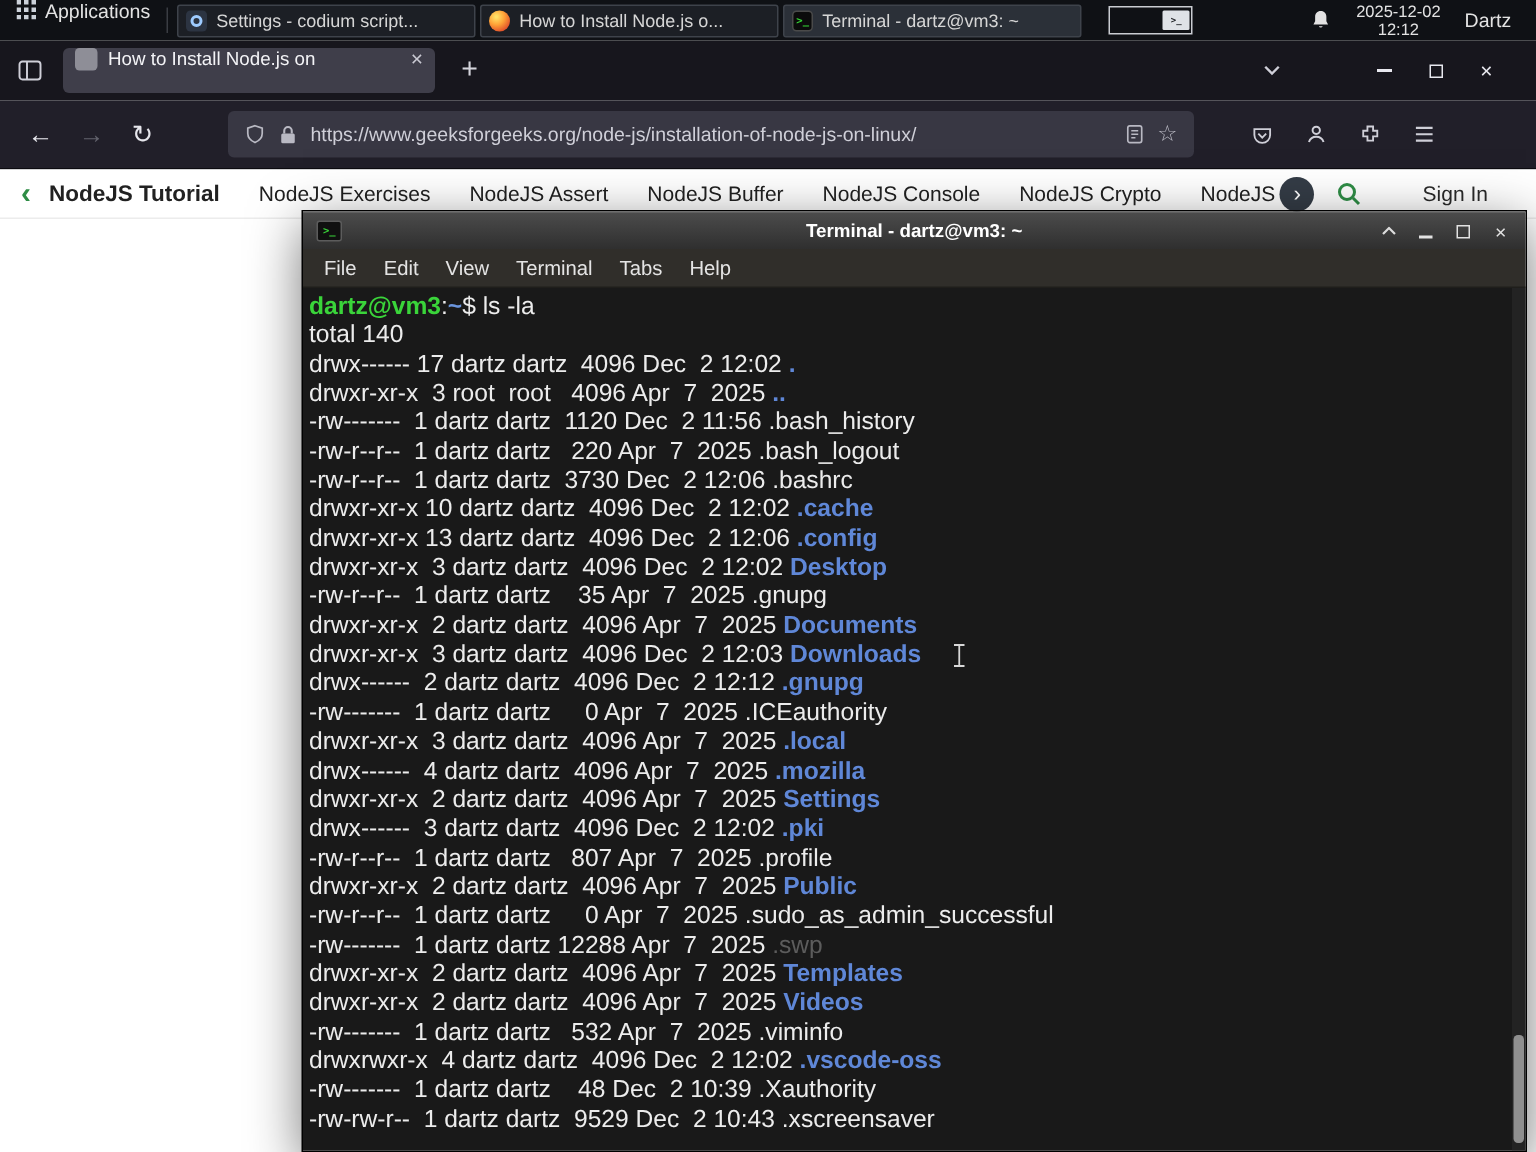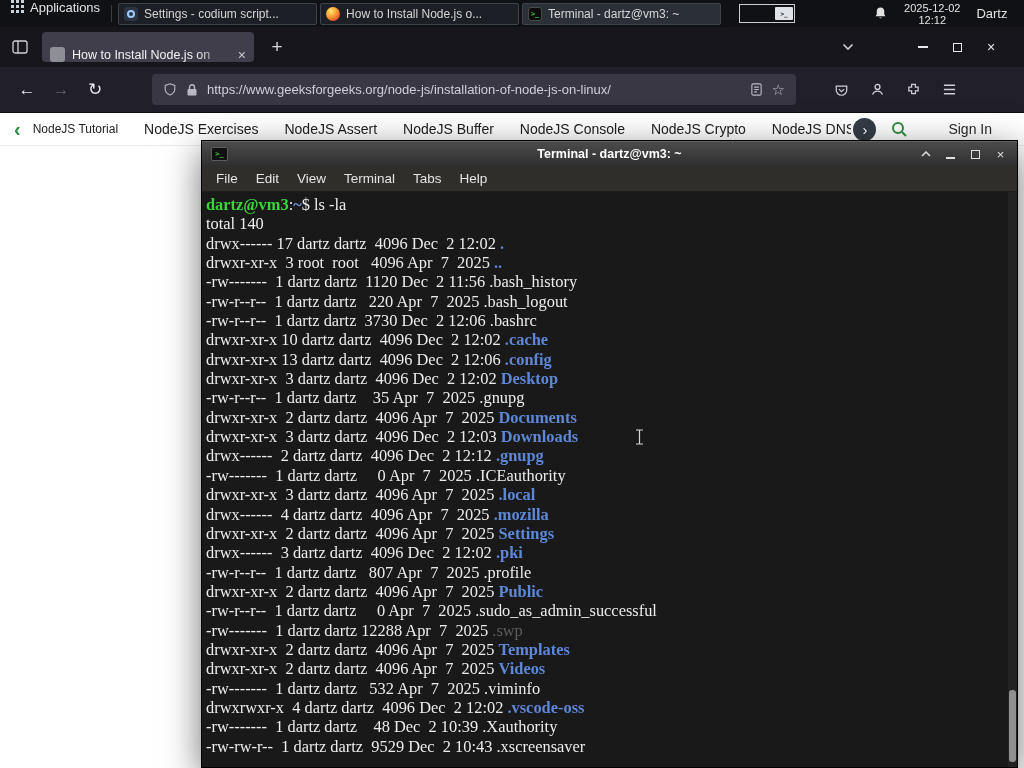--- a/index.html
+++ b/index.html
@@ -22,21 +22,21 @@
   .pager{margin-left:18px;margin-right:78px;width:56px;height:19px;border:1px solid #c9ccd1;display:flex;align-items:center;justify-content:flex-end;padding:1px}
   .pager-win{width:18px;height:13px;background:#dfe2e6;color:#16181b;font:bold 6px/13px "DejaVu Sans Mono",monospace;text-align:center;border-radius:1px}
   .bell{margin-right:16px;display:flex}
   .clock{font-size:11px;line-height:12px;text-align:center;margin-right:16px}
   .user{font-size:13px;margin-right:2px;white-space:nowrap}
 
   
   .browser{position:absolute;top:27px;left:0;right:0;bottom:0;display:flex;flex-direction:column;z-index:1}
   .tabbar{flex:0 0 40px;background:#17161d;display:flex;align-items:center;padding:0 8px}
   .ffview{margin:0 4px;display:flex}
-  .tab{margin-left:10px;width:212px;height:30px;background:#3f3e4a;border-radius:4px;display:flex;align-items:flex-end;gap:7px;padding:0 8px;color:#f3f3f6;font-size:12.5px}
+  .tab{margin-left:10px;width:248px;height:30px;background:#3f3e4a;border-radius:4px;display:flex;align-items:flex-start;gap:7px;padding:0 8px;color:#f3f3f6;font-size:12.5px}
   .favicon{width:15px;height:15px;border-radius:3px;background:#8e8e97;flex:0 0 15px}
   .tab-title{flex:1;overflow:hidden;white-space:nowrap;-webkit-mask-image:linear-gradient(90deg,#000 78%,transparent);mask-image:linear-gradient(90deg,#000 78%,transparent)}
   .tab-close{color:#c9c9d2;font-size:14px;line-height:1}
   .newtab{color:#d4d4dc;font-size:19px;margin-left:10px;width:26px;text-align:center}
   .tab-right{margin-left:auto;display:flex;align-items:center;gap:0;padding-right:8px}
   .tab-chevron{margin-right:52px;display:flex}
   .winbtn{color:#e8e8ef;font-size:14px;display:flex;align-items:center;justify-content:center;width:34px;height:24px}
   .minbar{display:inline-block;width:10px;height:2px;background:#e8e8ef}
   .maxbox{display:inline-block;width:9px;height:9px;border:1.5px solid #e8e8ef}
 
@@ -46,39 +46,39 @@
   .urlbar{flex:0 1 644px;height:31px;background:#383743;border-radius:4px;display:flex;align-items:center;gap:9px;padding:0 11px;margin-left:40px}
   .url{flex:1;color:#cfcfd8;font-size:13px;white-space:nowrap;overflow:hidden}
   .star{color:#b9b9c3;font-size:15px;line-height:1}
   .tool-icons{display:flex;align-items:center;gap:21px;margin-left:38px}
 
   .page{flex:1;background:#fff;display:flex;flex-direction:column}
   .gfg-nav{flex:0 0 33px;display:flex;align-items:center;padding:0 14px;border-bottom:1px solid #ececec;background:#fff}
   .gfg-left{color:#2f8d46;font-size:20px;font-weight:bold;margin-right:12px;line-height:1}
   .gfg-links{flex:1;min-width:0;overflow:hidden;white-space:nowrap;display:flex;gap:26px;align-items:center}
   .gfg-link{font-size:14px;color:#212121;flex:0 0 auto}
-  .gfg-link.first{font-weight:normal;font-size:12px}
+  .gfg-link.first{font-weight:bold;font-size:15px}
   .gfg-circle{width:23px;height:23px;border-radius:50%;background:#343c46;color:#fff;display:flex;align-items:center;justify-content:center;font-size:15px;margin:0 14px 0 2px;flex:0 0 23px}
   .gfg-search{display:flex;margin-right:40px}
   .gfg-signin{font-size:14px;color:#2a2a2a;margin-right:18px}
   .page-body{flex:1;background:#fff}
 
   
   .termwin{position:absolute;left:201px;top:140px;width:817px;bottom:0;z-index:10;display:flex;flex-direction:column;border:1px solid #000;box-shadow:0 10px 34px rgba(0,0,0,.55)}
   .termtitle{flex:0 0 25px;background:linear-gradient(#4b4b4b,#2f2f2f);display:flex;align-items:center;position:relative;padding:0 9px;border-top:1px solid #606060}
   .term-ico{width:17px;height:14px;background:#101010;border:1px solid #5c5c5c;border-radius:2px;color:#38d038;font:bold 7px/12px "DejaVu Sans Mono",monospace;text-align:center;z-index:1}
   .termtitle-text{position:absolute;left:0;right:0;text-align:center;color:#fff;font-size:12.5px;font-weight:bold}
   .term-btns{margin-left:auto;display:flex;align-items:center;gap:10px;z-index:1}
   .tb{color:#e2e2e2;font-size:13px;display:flex;align-items:center;justify-content:center;width:15px;height:15px}
   .mindash{width:9px;height:2px;background:#e2e2e2;margin-top:7px}
   .maxbox2{width:9px;height:9px;border:1.5px solid #e2e2e2}
   .termmenu{flex:0 0 26px;background:#302e2a;display:flex;align-items:center;padding:0 5px;border-bottom:1px solid #1f1e1b}
   .menu-item{color:#e4e4e4;font-size:13.5px;padding:0 9px}
   .termbody{flex:1;background:#191919;position:relative;overflow:hidden;padding:3px 0 0 4px}
-  .tline{white-space:pre;font-family:Liberation Serif, serif;font-size:16.4px;line-height:19.35px;color:#ececec}
+  .tline{white-space:pre;font-family:Liberation Sans, sans-serif;font-size:16.4px;line-height:19.35px;color:#ececec}
   .c-g{color:#3ad43a;font-weight:bold}
   .c-b{color:#6b95dd;font-weight:bold}
   .c-d{color:#5f87d7;font-weight:bold}
   .c-x{color:#5c5c5c}
   .term-scroll{position:absolute;right:0;top:0;bottom:0;width:9px;background:#232323}
   .thumb{position:absolute;right:1px;bottom:5px;width:7px;height:72px;background:#8f8f8f;border-radius:3px}
   .ibeam{position:absolute;left:433px;top:237px}
 </style>
 </head>
 <body>

